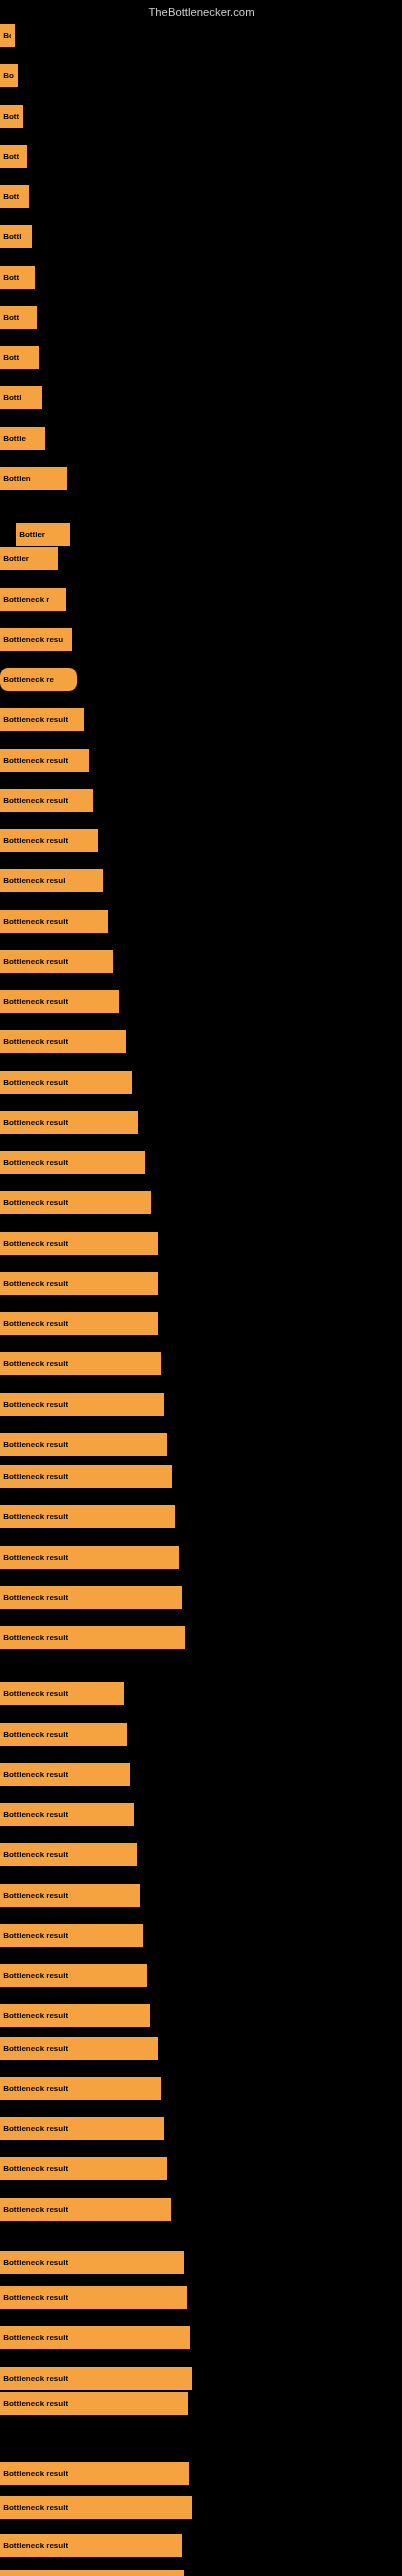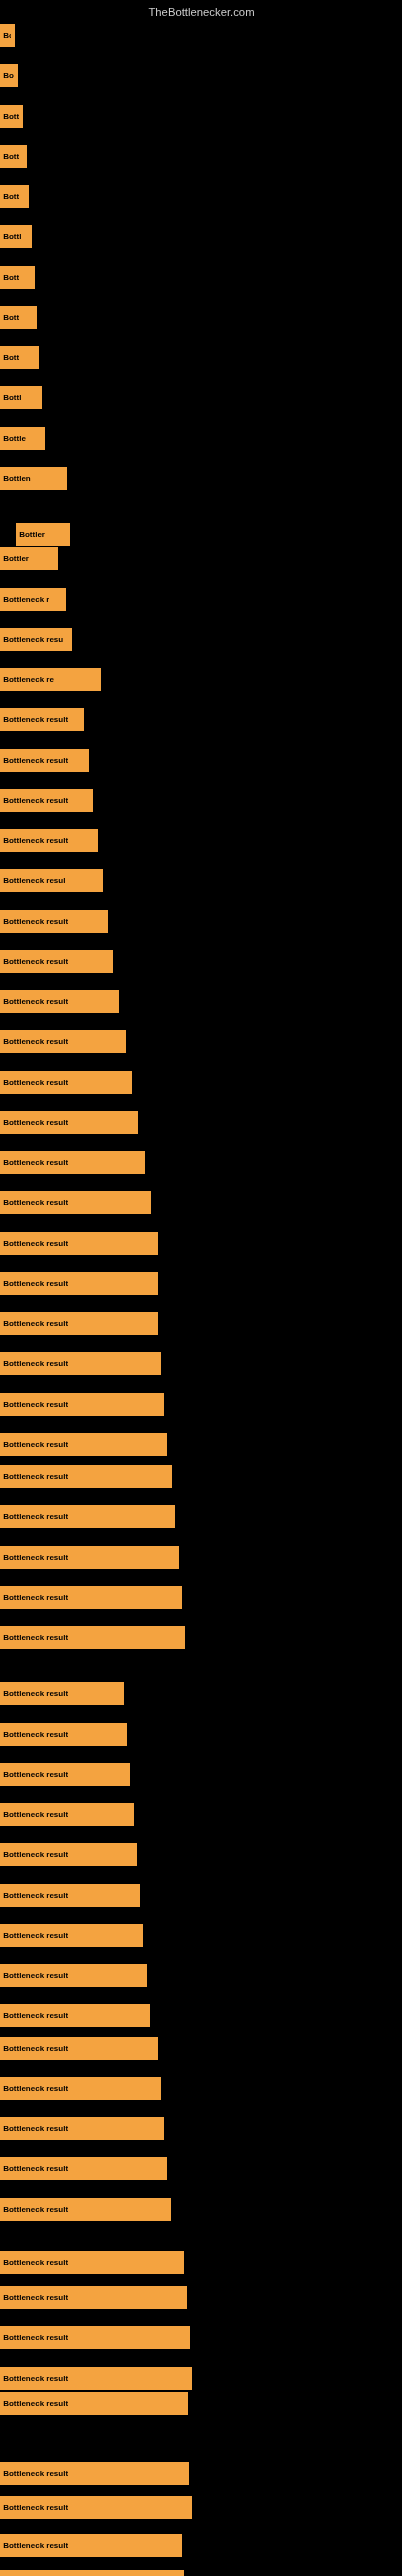--- a/index.html
+++ b/index.html
@@ -123,21 +123,21 @@
       <div class="bar" style="width: 66px;">
         <span class="bar-label">Bottleneck r</span>
       </div>
     </div>
     <div class="bar-container" style="top: 628px; left: 0px;">
       <div class="bar" style="width: 72px;">
         <span class="bar-label">Bottleneck resu</span>
       </div>
     </div>
     <div class="bar-container" style="top: 668px; left: 0px;">
-      <div class="bar" style="width: 101px;">
+      <div class="bar" style="width: 77px; border-radius: 8px;">
         <span class="bar-label">Bottleneck re</span>
       </div>
     </div>
     <div class="bar-container" style="top: 708px; left: 0px;">
       <div class="bar" style="width: 84px;">
         <span class="bar-label">Bottleneck result</span>
       </div>
     </div>
     <div class="bar-container" style="top: 749px; left: 0px;">
       <div class="bar" style="width: 89px;">

